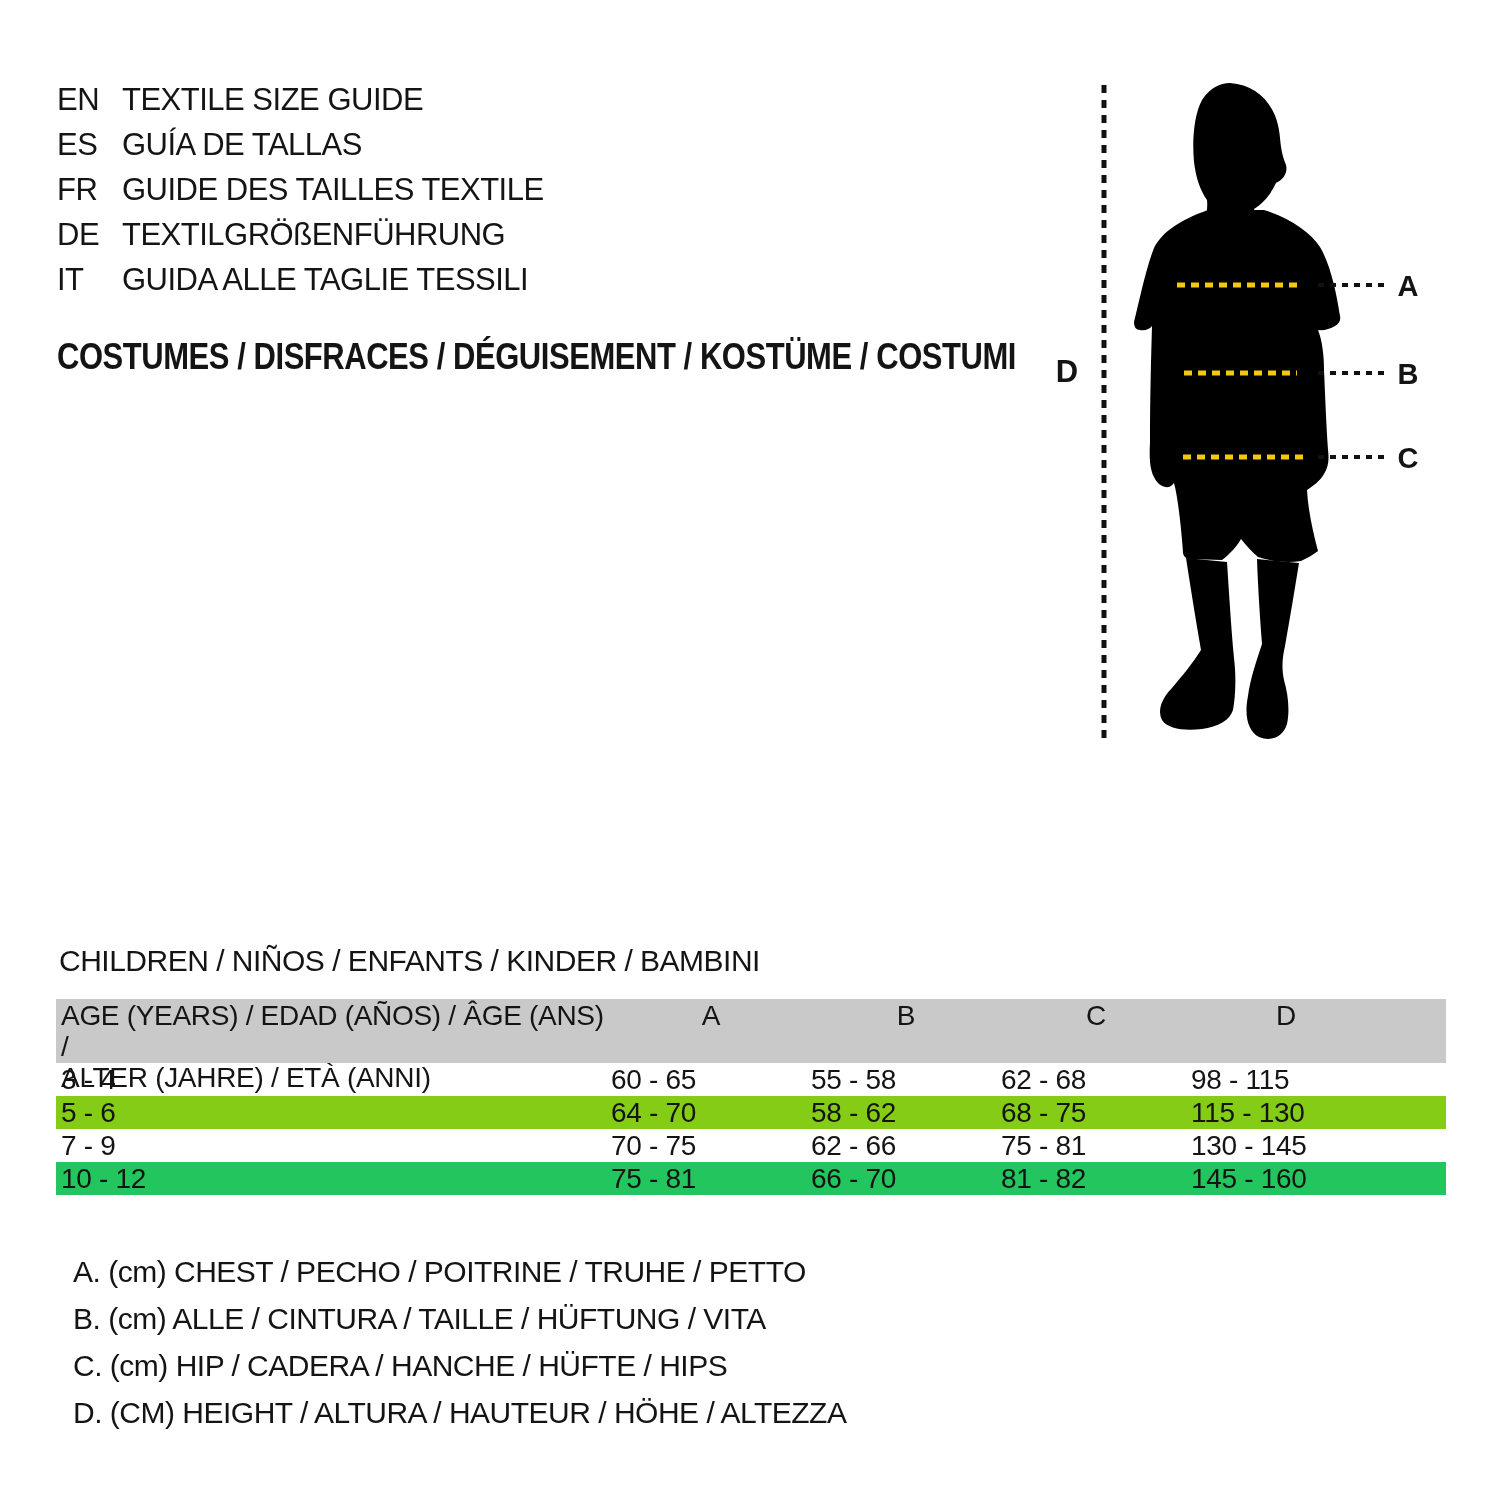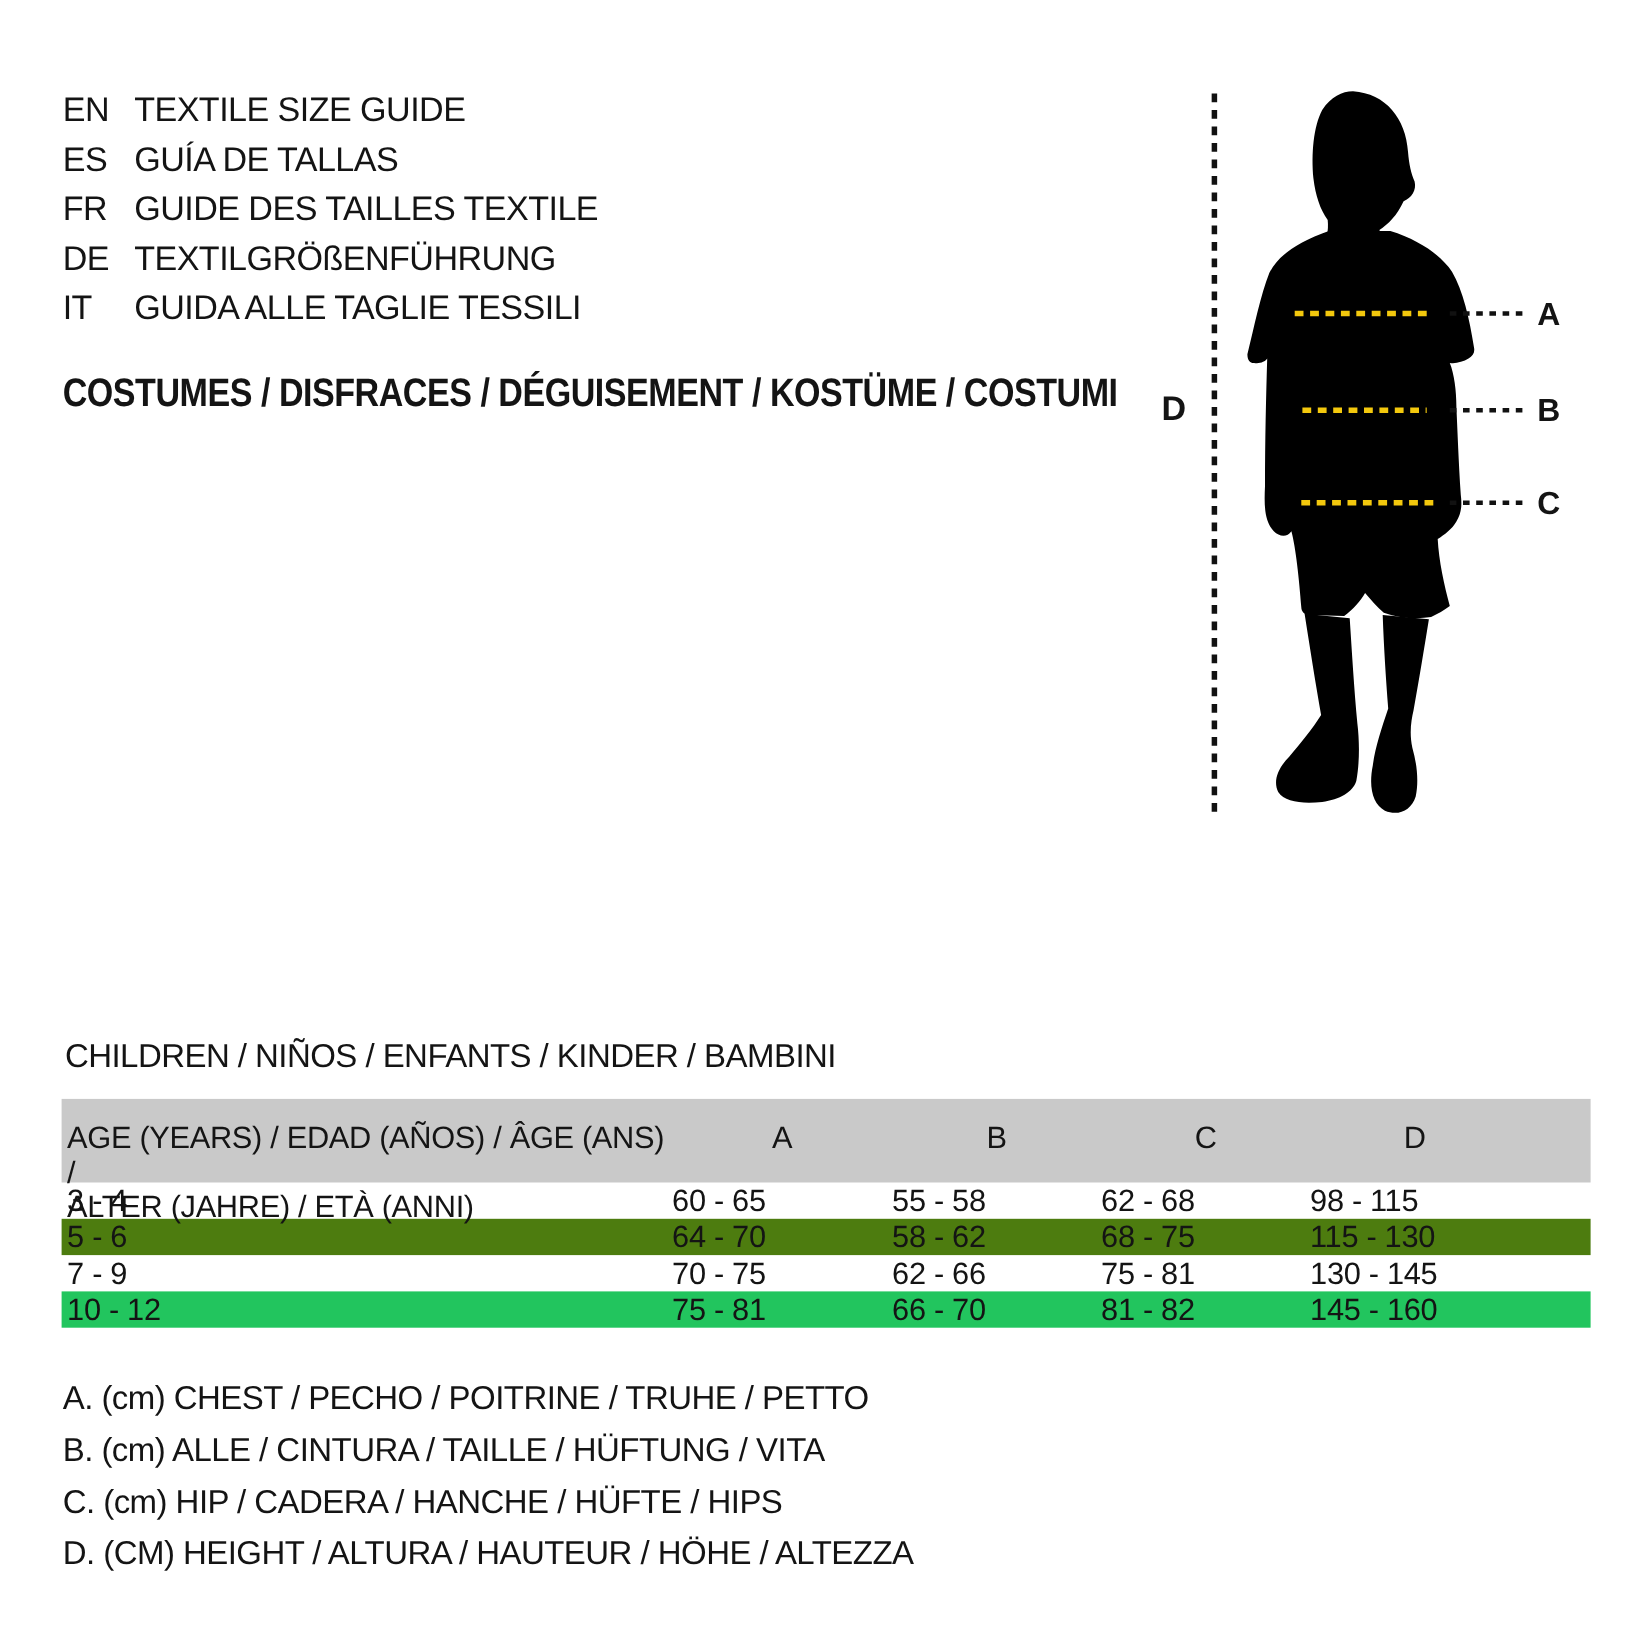--- a/index.html
+++ b/index.html
@@ -26,32 +26,32 @@
   .figure{position:absolute;left:1050px;top:70px;width:420px;height:700px;}
   .figure svg{display:block;}
   .measure-label{font-family:"Liberation Sans","DejaVu Sans",sans-serif;font-weight:700;font-size:29px;}
   .height-label{font-family:"Liberation Sans","DejaVu Sans",sans-serif;font-weight:700;font-size:31px;}
   
   .section-title{position:absolute;left:59px;top:944px;font-size:30px;letter-spacing:-0.5px;white-space:nowrap;}
   
   .size-table{position:absolute;left:56px;top:999px;width:1390px;font-size:28px;letter-spacing:-0.3px;}
   .thead{
     display:grid;grid-template-columns:555px 200px 190px 190px 190px;
-    height:76px;box-sizing:border-box;padding-top:20px;
+    height:64px;box-sizing:border-box;padding-top:1px;
   }
   .thead .age-h{padding-left:5px;line-height:31px;}
   .thead .col-h{text-align:center;line-height:31px;}
   .trow{
     display:grid;grid-template-columns:555px 200px 190px 190px 190px;
     height:33px;align-items:center;
   }
   .trow .age{padding-left:5px;}
   .trow .val{text-align:left;}
   
-  .legend{position:absolute;left:57px;top:1252px;font-size:30px;letter-spacing:-0.5px;}
+  .legend{position:absolute;left:73px;top:1252px;font-size:30px;letter-spacing:-0.5px;}
   .legend-line{height:47px;line-height:40px;white-space:nowrap;}
 </style>
 </head>
 <body>
 
 <div class="page">
 
   <section class="lang-block">
     <div class="lang-row">
       <span class="lang-code">EN</span>
@@ -173,21 +173,21 @@
       <div class="col-h">D</div>
     </div>
 
     <div class="trow">
       <div class="age">3 - 4</div>
       <div class="val">60 - 65</div>
       <div class="val">55 - 58</div>
       <div class="val">62 - 68</div>
       <div class="val">98 - 115</div>
     </div>
-    <div class="trow" style="background:#4d7c0f;">
+    <div class="trow" style="background:#84cc16;">
       <div class="age">5 - 6</div>
       <div class="val">64 - 70</div>
       <div class="val">58 - 62</div>
       <div class="val">68 - 75</div>
       <div class="val">115 - 130</div>
     </div>
     <div class="trow">
       <div class="age">7 - 9</div>
       <div class="val">70 - 75</div>
       <div class="val">62 - 66</div>

